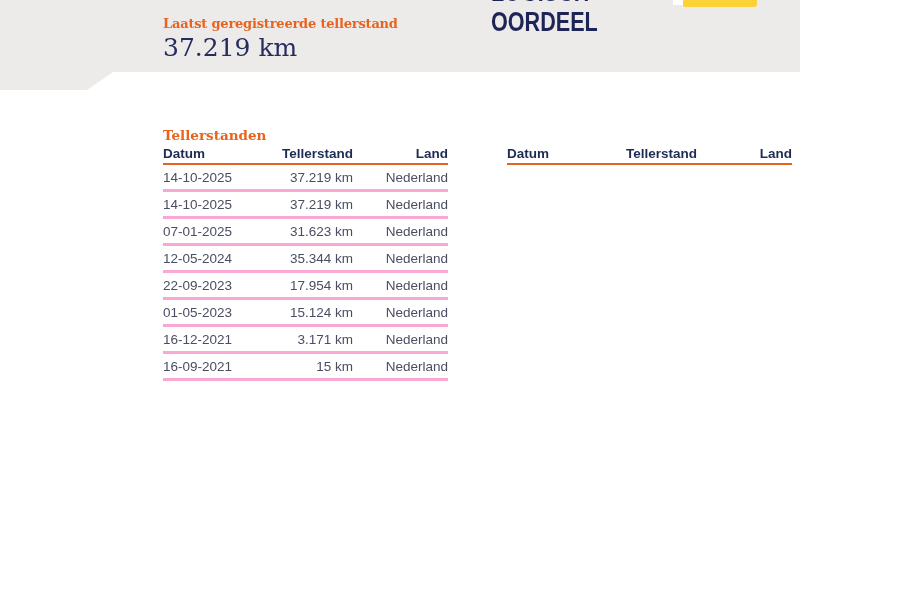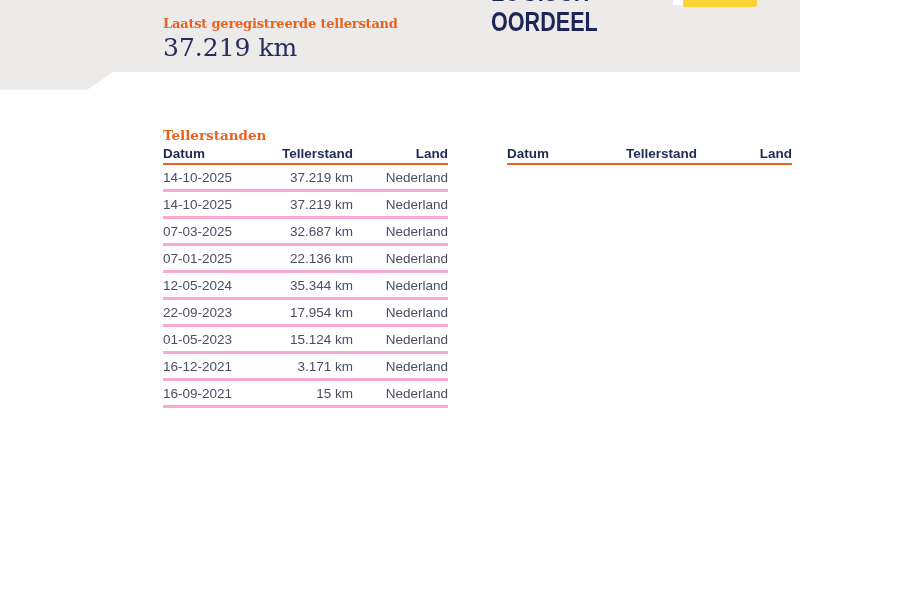--- a/index.html
+++ b/index.html
@@ -107,27 +107,22 @@
         <td>14-10-2025</td>
         <td class="num">37.219 km</td>
         <td class="end">Nederland</td>
       </tr>
       <tr>
         <td>14-10-2025</td>
         <td class="num">37.219 km</td>
         <td class="end">Nederland</td>
       </tr>
       <tr>
-        <td>07-03-2025</td>
-        <td class="num">32.687 km</td>
-        <td class="end">Nederland</td>
-      </tr>
-      <tr>
         <td>07-01-2025</td>
-        <td class="num">22.136 km</td>
+        <td class="num">31.623 km</td>
         <td class="end">Nederland</td>
       </tr>
       <tr>
         <td>12-05-2024</td>
         <td class="num">35.344 km</td>
         <td class="end">Nederland</td>
       </tr>
       <tr>
         <td>22-09-2023</td>
         <td class="num">17.954 km</td>

